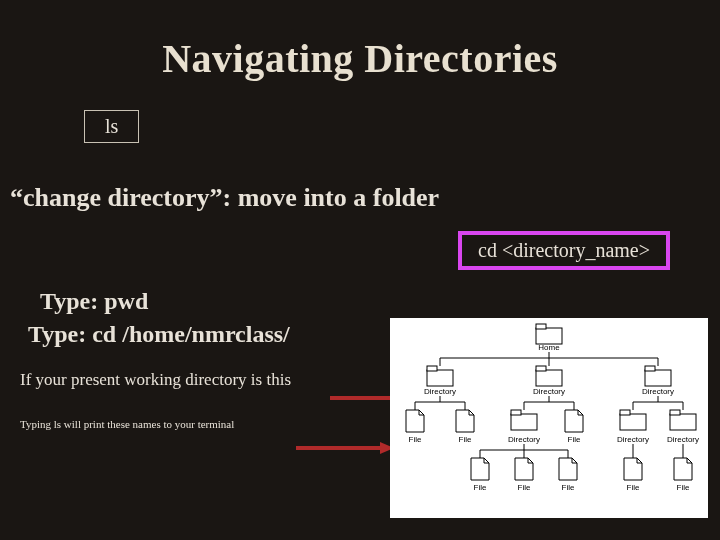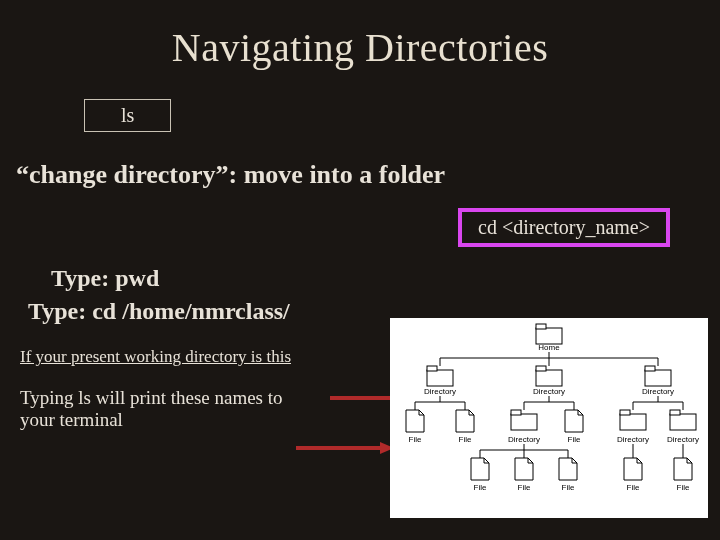--- a/index.html
+++ b/index.html
@@ -7,47 +7,47 @@
     width:720px; height:540px;
     background:#1a1613;
     font-family: Georgia, 'Times New Roman', serif;
     color:#e8e2d8;
     overflow:hidden;
     position:relative;
   }
   .title {
     text-align:center;
     font-size:40px;
-    font-weight:400;
+    font-weight:700;
     color:#e8e0d0;
-    margin-top:24px;
+    margin-top:35px;
     letter-spacing:0.5px;
   }
   .row1 {
     display:flex;
     align-items:center;
     margin-top:28px;
     padding:0 24px;
   }
   .row1 .label {
     font-size:26px;
     font-weight:600;
     color:#e8e2d8;
   }
   .cmdbox {
     border:1px solid #c9c2b4;
-    padding:4px 36px;
+    padding:4px 20px;
     font-size:20px;
     color:#e8e2d8;
     font-family: Georgia, serif;
     margin-left:60px;
   }
   .row2 {
-    margin-top:28px;
-    padding:0 16px;
+    margin-top:40px;
+    padding:0 10px;
   }
   .row2 .label {
     font-size:26px;
     font-weight:600;
     color:#e8e2d8;
   }
   .cmdbox2-wrap {
     display:flex;
     justify-content:flex-end;
     padding-right:50px;
@@ -59,42 +59,40 @@
     font-size:20px;
     color:#e8e2d8;
     font-family: Georgia, serif;
   }
   .typeline {
     font-size:24px;
     font-weight:600;
     color:#e8e2d8;
     padding:0 40px;
     margin-top:18px;
-    margin-left:11px;
   }
   .typeline2 {
     font-size:24px;
     font-weight:700;
     color:#e8e2d8;
     padding:0 28px;
     margin-top:6px;
   }
   .small {
     font-size:17px;
     color:#e8e2d8;
     padding:0 20px;
     margin-top:22px;
     max-width:350px;
-    text-decoration:underline;
   }
   .small2 {
-    font-size:19px;
+    font-size:11px;
     color:#e8e2d8;
     padding:0 20px;
-    margin-top:20px;
+    margin-top:28px;
     max-width:330px;
   }
   .arrow {
     position:absolute;
     height:0;
   }
   .arrow-line {
     position:absolute;
     height:4px;
     background:#b02a2a;

